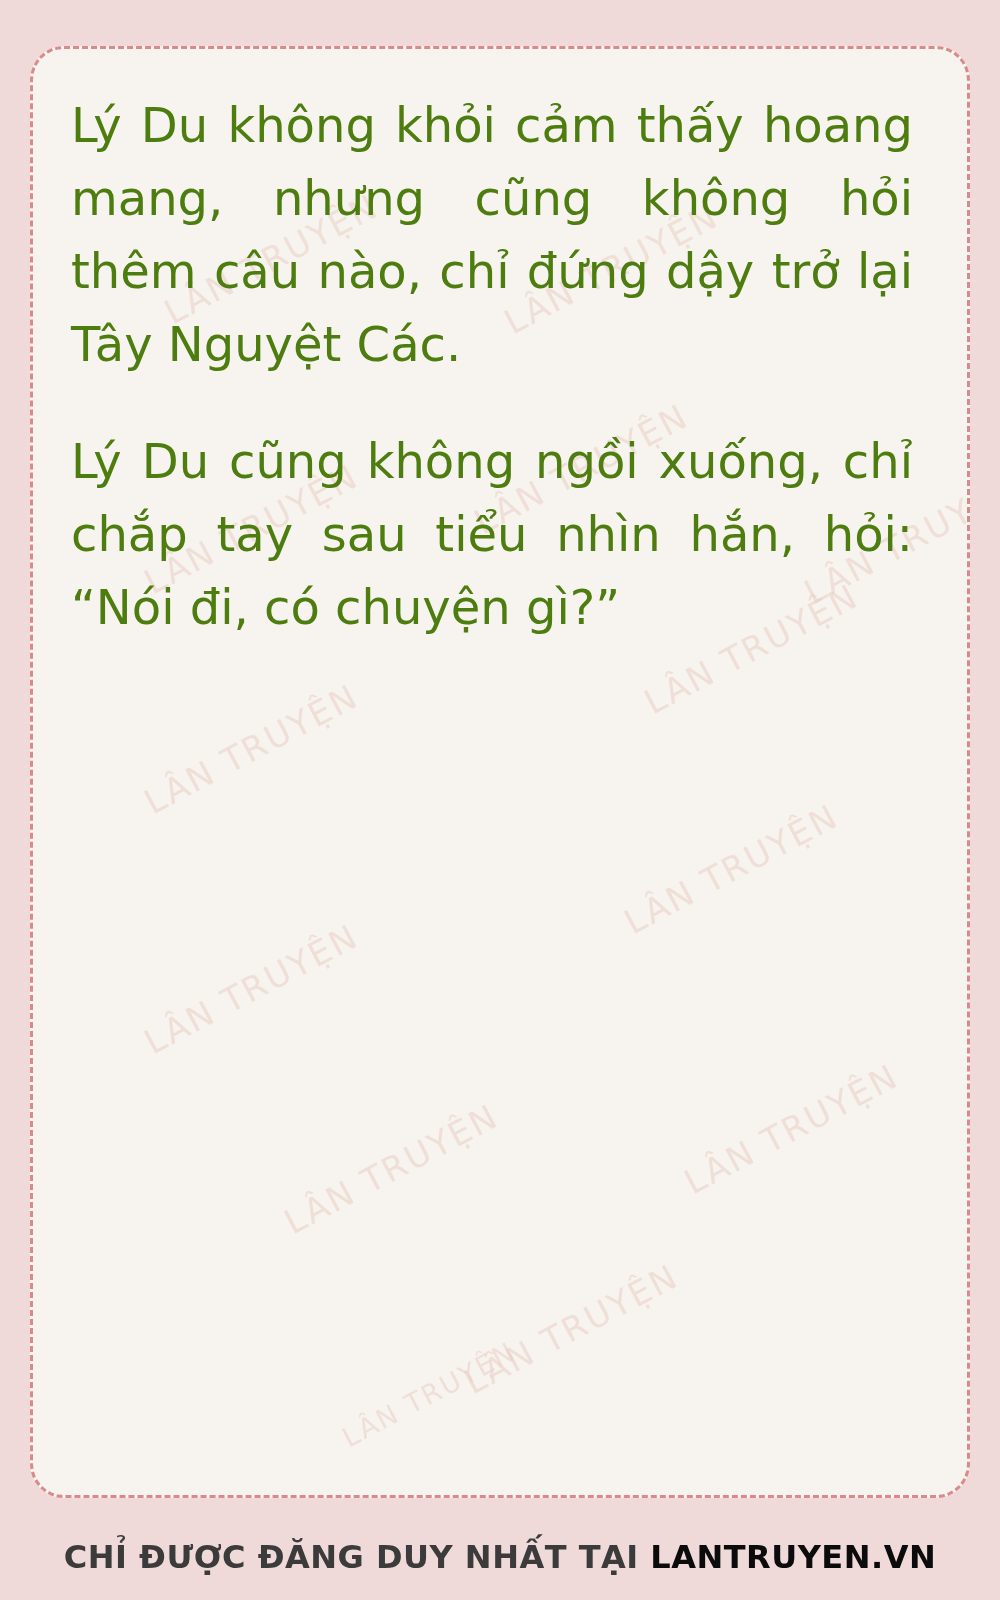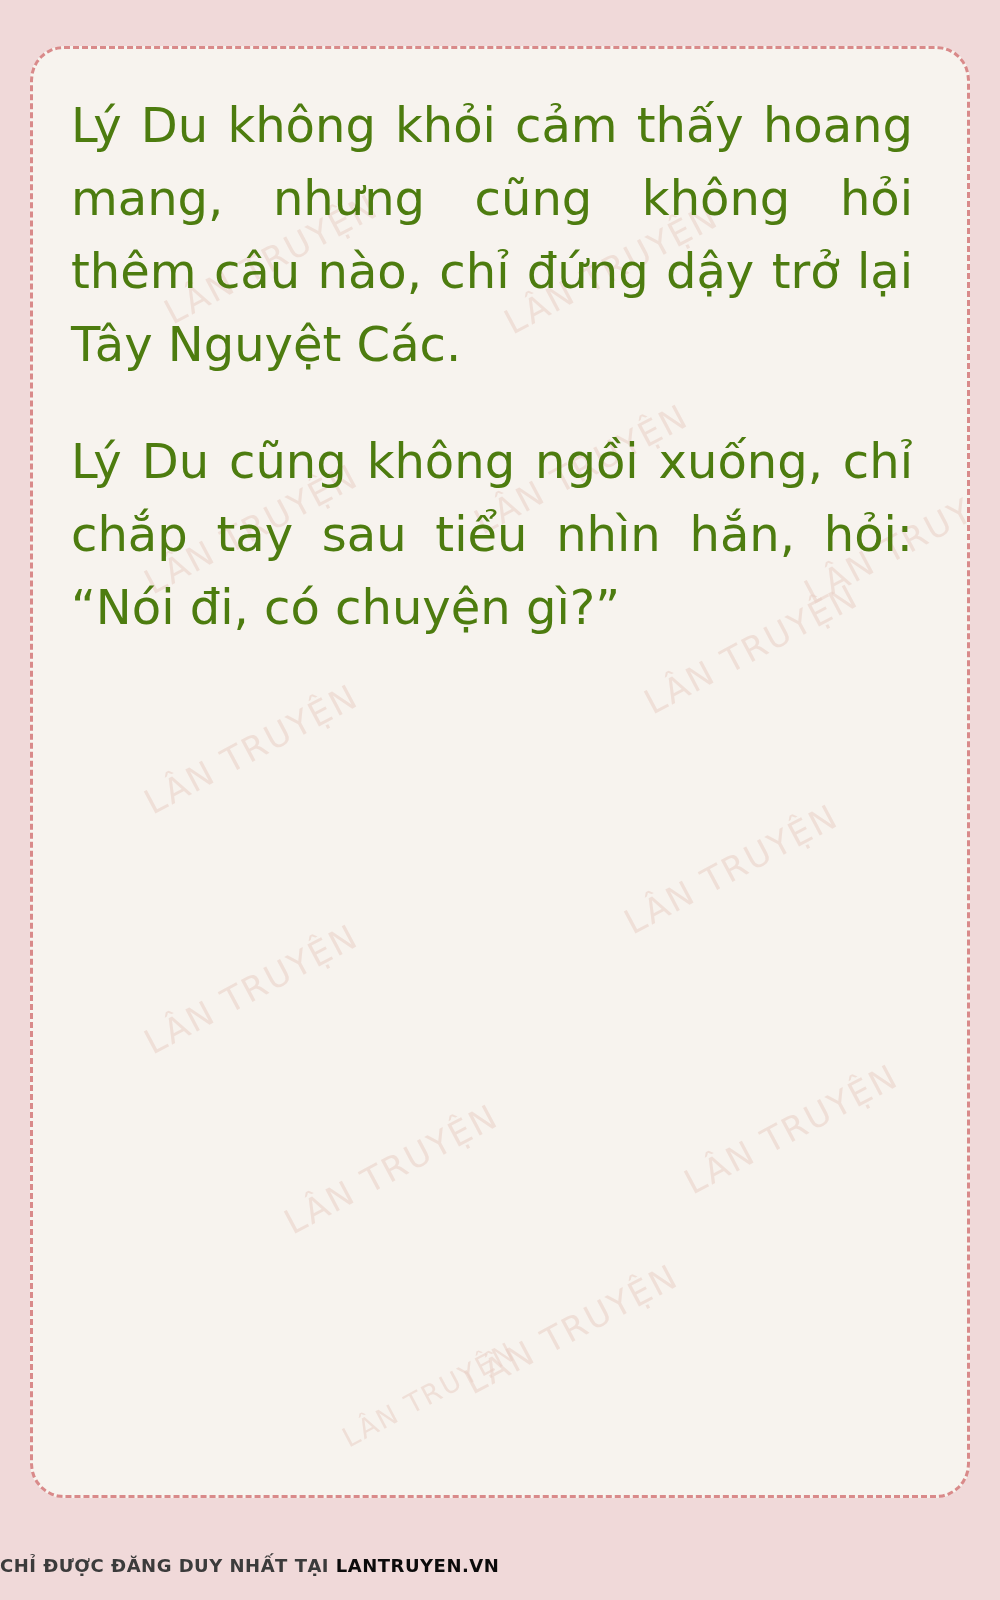--- a/index.html
+++ b/index.html
@@ -62,21 +62,22 @@
     text-justify: inter-word;
     word-spacing: 0px;
     font-family: "DejaVu Sans", sans-serif;
   }
   .para:last-child { margin-bottom: 0; }
   .footer {
     position: absolute;
     left: 0;
     right: 0;
     bottom: 24px;
-    font-size: 18px;
+    text-align: center;
+    font-size: 32px;
     letter-spacing: 0.5px;
     color: #3b3b3b;
     font-weight: bold;
     font-family: "DejaVu Sans", sans-serif;
   }
   .footer .site {
     color: #0b0b0b;
   }
 </style>
 </head>

